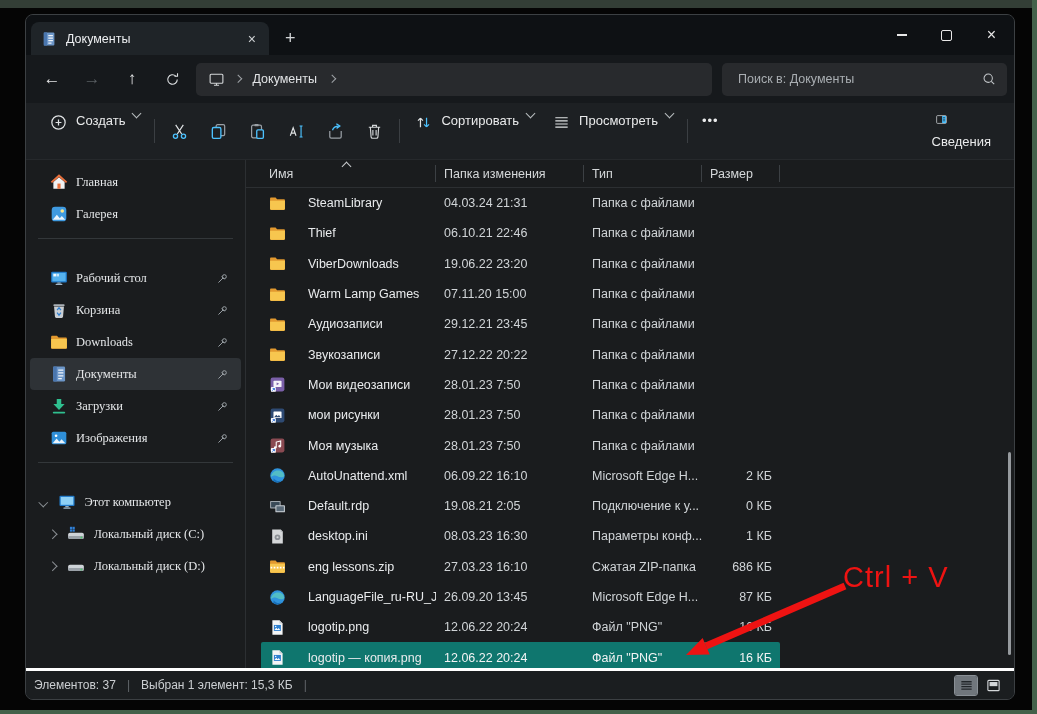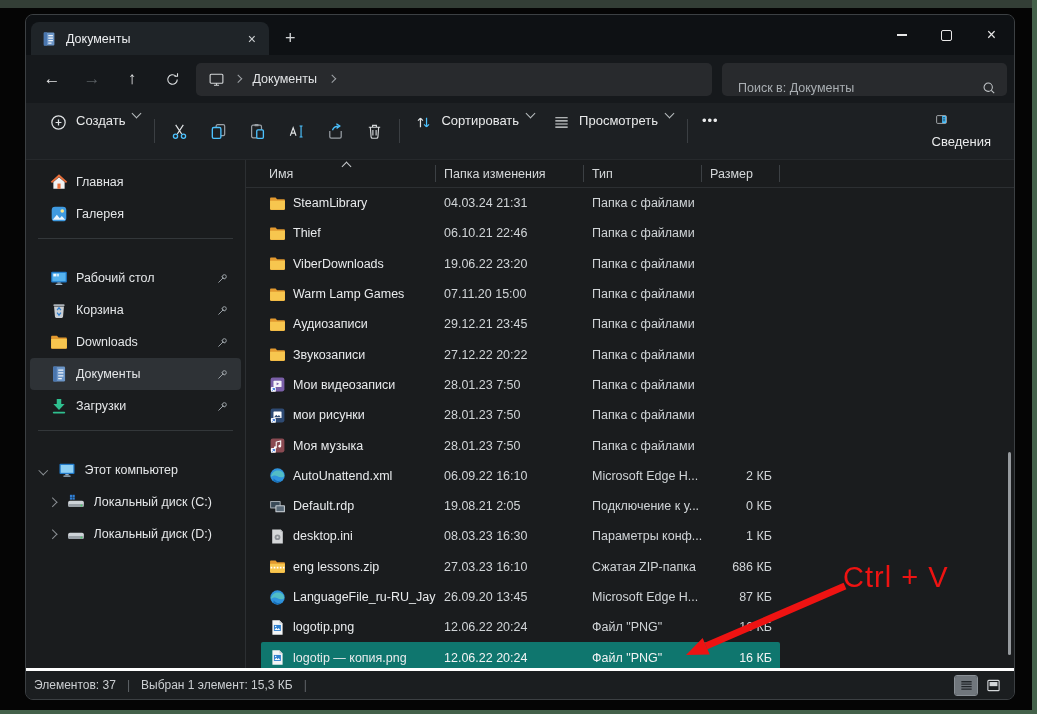--- a/index.html
+++ b/index.html
@@ -35,21 +35,21 @@
   .navbar{height:48px;background:#16191c;display:flex;align-items:center;padding:0 7px 0 6px;flex:none;}
   .nbtn{width:40px;height:36px;display:flex;align-items:center;justify-content:center;
         color:#e4e5e6;font-size:17px;border-radius:4px;}
   .nbtn.disabled{color:#595e62;}
   .nbtn svg{width:17px;height:17px;}
   .addr{height:33px;background:#282a2d;border-radius:5px;width:516px;flex:none;margin-left:4px;
         display:flex;align-items:center;padding:0 12px;gap:10px;box-sizing:border-box;}
   .addr svg{width:17px;height:17px;}
   .crumb{font-size:12.5px;color:#e2e4e6;padding:0 2px;}
   .searchbox{height:33px;background:#282a2d;border-radius:5px;flex:1;margin-left:10px;
-        display:flex;align-items:flex-end;padding:0 10px 0 14px;box-sizing:border-box;}
+        display:flex;align-items:center;padding:0 10px 0 14px;box-sizing:border-box;}
   .search{background:transparent;border:0;outline:0;flex:1;color:#c6cacd;font-size:12.5px;
         font-family:"Liberation Sans","DejaVu Sans",sans-serif;}
   .search::placeholder{color:#a9aeb2;opacity:1;}
   .searchbox svg{width:16px;height:16px;flex:none;}
 
   
   .chev{width:6px;height:6px;border-right:1.4px solid #b9bdc0;border-bottom:1.4px solid #b9bdc0;
         display:inline-block;transform:rotate(45deg);margin-top:-3px;}
   .chev.right{transform:rotate(-45deg);margin:0;}
   .chev.sm{width:4.5px;height:4.5px;border-color:#9da1a5;}
@@ -66,21 +66,21 @@
   .tdivider{width:1px;height:24px;background:#3b3f43;margin:0 5px;flex:none;}
   .more{letter-spacing:1px;font-size:13px;}
   .details-btn{margin-left:auto;flex-direction:column;}
 
   
   .main{flex:1;display:flex;min-height:0;background:#1a1c1e;}
   .sidebar{width:220px;flex:none;border-right:1px solid #2c2f32;padding-top:6px;box-sizing:border-box;}
   .sb-item{height:32px;display:flex;align-items:center;padding:0 12px 0 20px;gap:8px;
            font-size:12.5px;color:#e4e6e8;border-radius:4px;margin:0 4px;}
   .sb-item .sic{width:18px;height:18px;flex:none;}
-  .sb-item .slabel{white-space:nowrap;overflow:hidden;}
+  .sb-item .slabel{white-space:nowrap;overflow:hidden;font-family:Liberation Serif, serif;}
   .sb-item .pin{width:13px;height:13px;margin-left:auto;flex:none;}
   .sb-item.selected{background:#2e3236;}
   .sb-divider{height:1px;background:#33373a;margin:8px 12px 0;}
   .g2{margin-top:23px;}
   .sb-tree{margin-top:23px;}
   .sb-tree .sb-item{padding-left:10px;gap:9px;}
   .sb-tree .tchev{width:5.5px;height:5.5px;border-color:#8b9094;flex:none;margin-right:2px;}
   .sb-tree .sb-item.expanded .tchev{transform:rotate(45deg);}
   .sb-tree .sb-item.child{padding-left:19px;}
 
@@ -90,21 +90,21 @@
   .hcell{position:relative;height:100%;display:flex;align-items:center;padding-left:8px;
          box-sizing:border-box;font-size:12.5px;color:#d5d8da;}
   .hcell::after{content:"";position:absolute;right:0;top:5px;bottom:5px;width:1px;background:#3c4044;}
   .w-name{width:175px;}.w-date{width:148px;}.w-type{width:118px;}.w-size{width:78px;}
   .sortcaret{position:absolute;left:82px;top:3px;border-color:#c9cccf;}
   .hline{position:absolute;top:27px;left:0;right:0;height:1px;background:#2c2f32;}
   .rows{position:absolute;top:28px;left:0;right:0;bottom:0;overflow:hidden;}
   .row{height:30.3px;margin-left:15px;width:519px;display:flex;align-items:center;border-radius:2px;box-sizing:border-box;}
   .row.selected{background:#0f766e;}
   .cell{font-size:12.5px;box-sizing:border-box;}
-  .c-name{width:175px;display:flex;align-items:center;gap:7px;padding-left:8px;color:#e9ebed;
+  .c-name{width:175px;display:flex;align-items:center;gap:22px;padding-left:8px;color:#e9ebed;
           white-space:nowrap;overflow:hidden;}
   .c-name .fic{width:17px;height:17px;flex:none;}
   .c-date{width:148px;padding-left:8px;color:#d0d4d7;white-space:nowrap;}
   .c-type{width:118px;padding-left:8px;color:#d0d4d7;white-space:nowrap;overflow:hidden;}
   .c-size{width:78px;padding-right:8px;text-align:right;color:#d0d4d7;white-space:nowrap;}
   .row.selected .c-date,.row.selected .c-type,.row.selected .c-size{color:#f2f3f4;}
   .scrollthumb{position:absolute;right:3px;top:292px;width:3px;height:203px;background:#969a9e;border-radius:2px;}
 
   
   .statusbar{height:28px;background:#1b1e20;border-top:3px solid #ffffff;display:flex;align-items:center;
@@ -486,20 +486,29 @@
           <div class="sb-item">
             <svg class="sic">
               <use href="#ic-downloads"></use>
             </svg>
             <span class="slabel">Загрузки</span>
             <svg class="pin">
               <use href="#ic-pin"></use>
             </svg>
           </div>
 
+          <div class="sb-item">
+            <svg class="sic">
+              <use href="#ic-pictures"></use>
+            </svg>
+            <span class="slabel">Изображения</span>
+            <svg class="pin">
+              <use href="#ic-pin"></use>
+            </svg>
+          </div>
         </div>
       <div class="sb-divider"></div>
       <div class="sb-group sb-tree">
 
           <div class="sb-item expanded">
             <span class="chev right tchev"></span>
             <svg class="sic">
               <use href="#ic-computer"></use>
             </svg>
             <span class="slabel">Этот компьютер</span>

